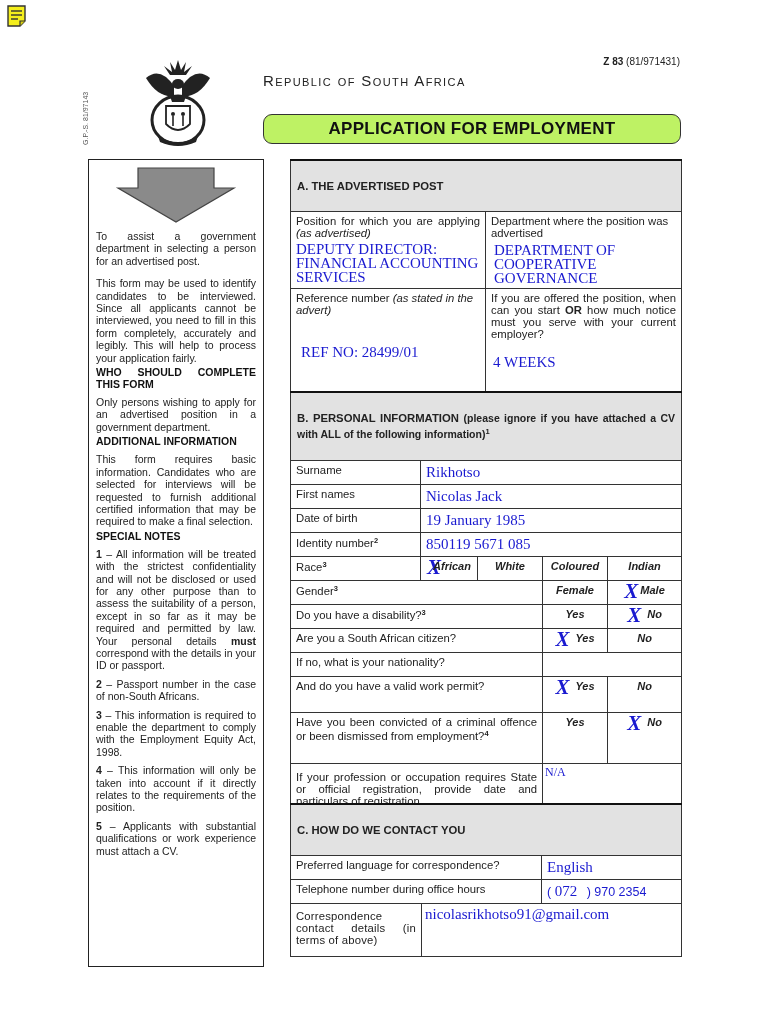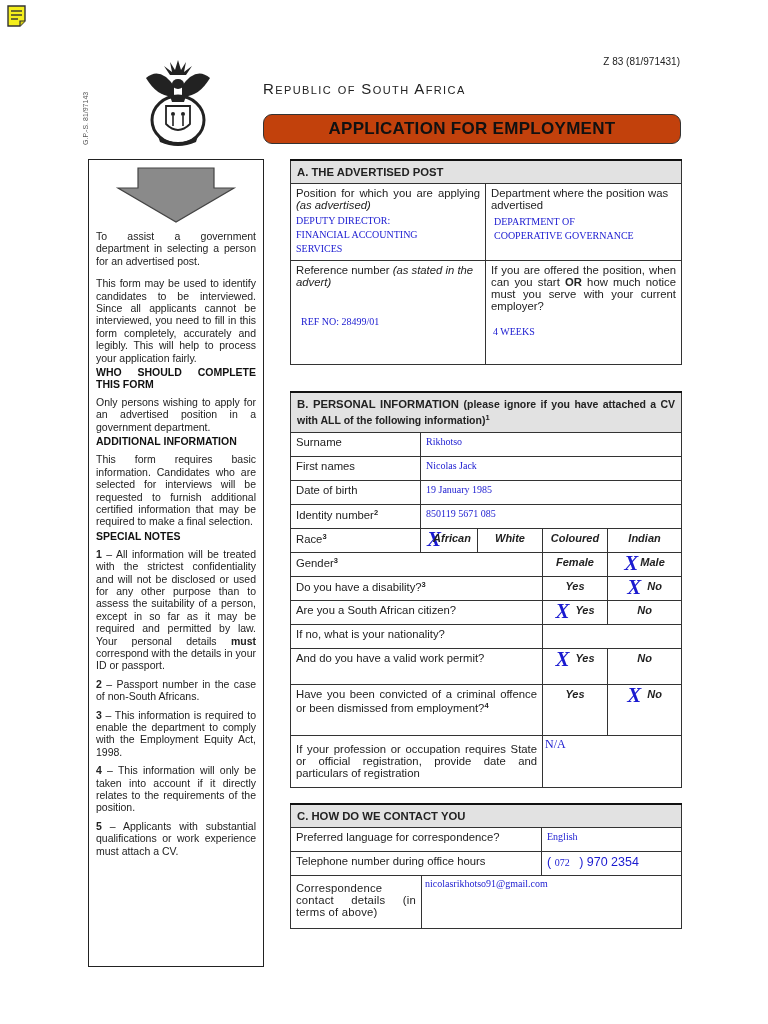--- a/index.html
+++ b/index.html
@@ -8,42 +8,42 @@
 
   .note-icon { position: absolute; left: 6px; top: 4px; width: 22px; height: 24px; }
 
   .gps-code { position: absolute; left: 82px; top: 90px; width: 60px; height: 14px;
     font-size: 7px; color: #555; transform: rotate(-90deg); transform-origin: left top;
     white-space: nowrap; top: 145px; }
 
   .coat-of-arms { position: absolute; left: 140px; top: 56px; width: 76px; height: 92px; }
 
   .form-code { position: absolute; right: 88px; top: 56px; font-size: 10px; color: #222; }
-  .form-code b { font-weight: normal; text-align: right; }
-
-  .republic { position: absolute; left: 263px; top: 80px; font-size: 15px; letter-spacing: 1.4px; color: #222; font-variant: small-caps; }
+  .form-code b { font-weight: bold; text-align: right; }
+
+  .republic { position: absolute; left: 263px; top: 72px; font-size: 15px; letter-spacing: 1.4px; color: #222; font-variant: small-caps; }
 
   .title-box { position: absolute; left: 263px; top: 114px; width: 418px; height: 30px;
-    background: #c2410c; border: 1.5px solid #333; border-radius: 9px;
+    background: #bef264; border: 1.5px solid #333; border-radius: 9px;
     display: flex; align-items: center; justify-content: center; }
   .title-box span { font-size: 17px; font-weight: bold; letter-spacing: 0.3px; color: #111; }
 
   
   .sidebar { position: absolute; left: 88px; top: 159px; width: 176px; height: 808px;
     border: 1.5px solid #222; padding: 0 7px; }
   .arrow { display: block; margin: 6px auto 0 auto; width: 124px; height: 58px; }
   .sb-h { font-size: 10.5px; font-weight: bold; line-height: 12px; margin-top: 2px; color: #111; text-align: justify; }
   .sb-p { font-size: 10.5px; line-height: 12.4px; margin-top: 6px; text-align: justify; color: #222; }
   .sb-p b { font-weight: bold; }
 
   
   table { border-collapse: collapse; position: absolute; left: 290px; width: 391px; table-layout: fixed; }
   td { border: 1px solid #333; font-size: 11.3px; vertical-align: top; padding: 3px 5px; color: #222; }
-  .sec-head td { background: #e2e2e2; font-weight: bold; font-size: 11.3px; padding: 5px 6px; border-top: 2px solid #111; }
-  .fill { font-family: "Liberation Serif", serif; color: #1a1ad0; font-size: 10px; }
+  .sec-head td { background: #e2e2e2; font-weight: bold; font-size: 11.3px; padding: 19px 6px; border-top: 2px solid #111; }
+  .fill { font-family: "Liberation Serif", serif; color: #1a1ad0; font-size: 15px; }
   .opt { font-style: italic; font-weight: bold; text-align: center; font-size: 11px; margin-top: 44px; }
   .xmark { font-family: "Liberation Serif", serif; color: #1a1ad0; font-size: 21px; line-height: 14px; display: inline-block; vertical-align: middle; margin-right: 2px; }
   sup { font-size: 7.5px; font-weight: bold; vertical-align: 4px; }
   .just { text-align: justify; }
 
   #tableA { top: 159px; }
   #tableB { top: 391px; }
   #tableC { top: 803px; border-radius: 21px; }
 </style>
 </head>

